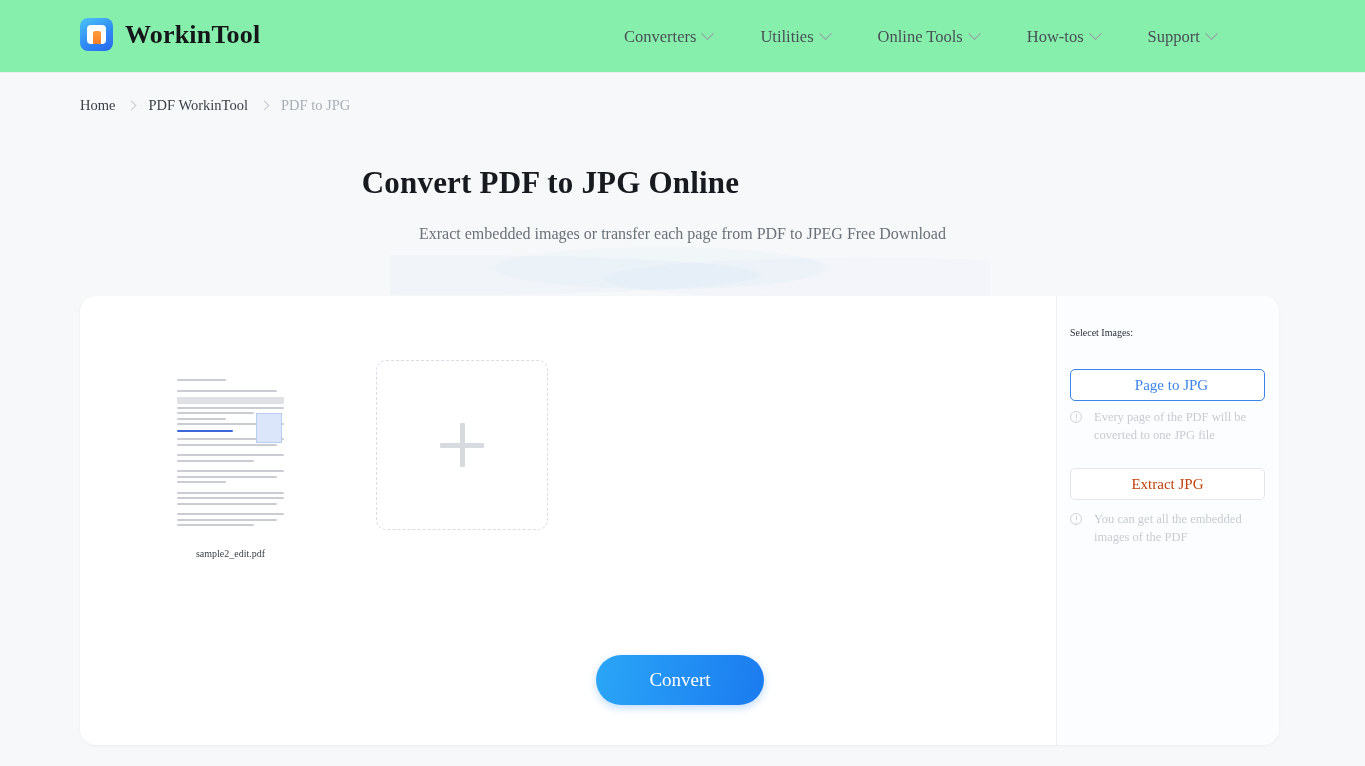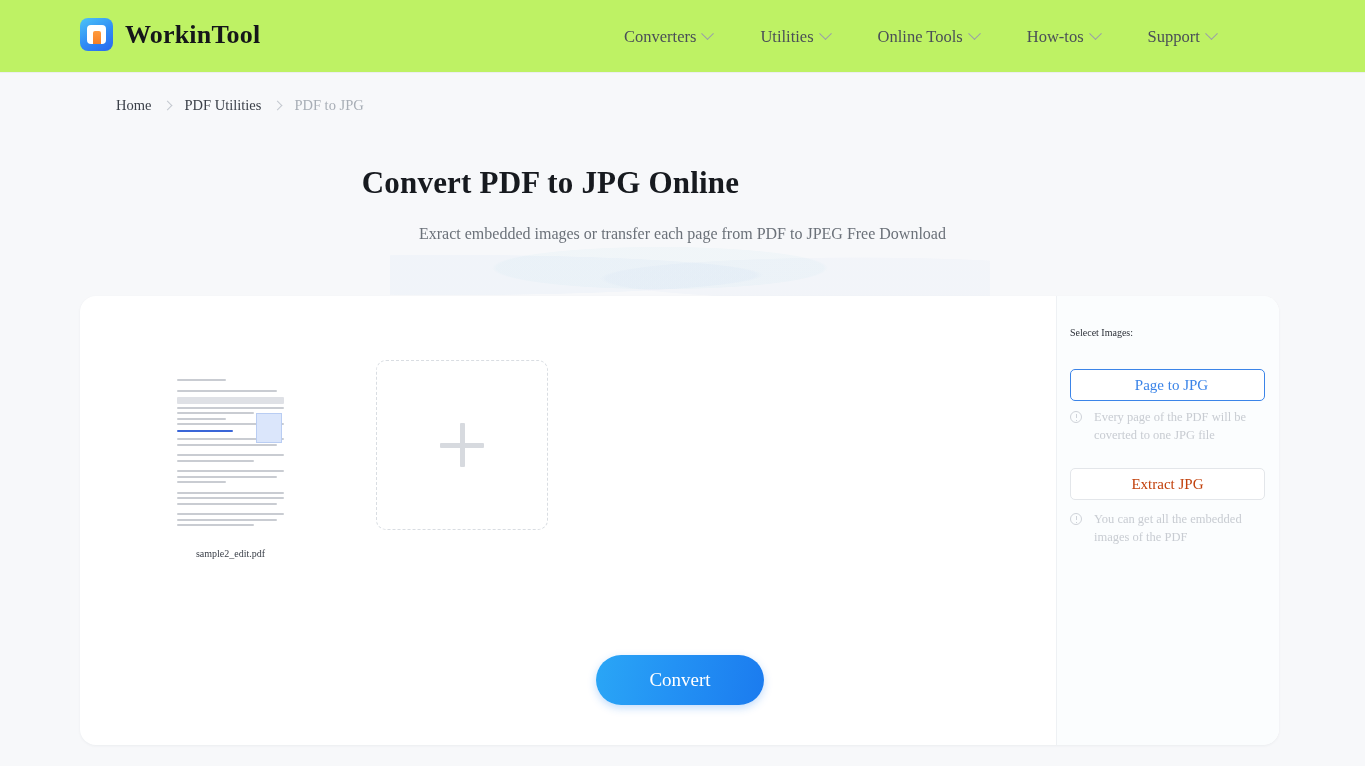--- a/index.html
+++ b/index.html
@@ -8,21 +8,21 @@
     width: 1365px; height: 766px;
     overflow: hidden;
     background: #f7f8fa;
     font-family: "Liberation Serif", "DejaVu Serif", serif;
   }
 
   
   .header {
     position: absolute; top: 0; left: 0;
     width: 1365px; height: 73px;
-    background: #bef264;
+    background: #86efac;
     border-bottom: 1px solid #eceef1;
     display: flex; align-items: center;
   }
   .brand {
     position: absolute; left: 80px; top: 18px;
     display: flex; align-items: center; gap: 12px;
   }
   .brand-logo {
     width: 33px; height: 33px; border-radius: 8px;
     background: linear-gradient(150deg, #4cc3f7 0%, #2f8cf5 55%, #2a66ee 100%);
@@ -57,21 +57,21 @@
   .chev {
     display: inline-block; width: 9px; height: 9px;
     border-right: 1.3px solid #9aa0a8;
     border-bottom: 1.3px solid #9aa0a8;
     transform: rotate(45deg) translate(-2px,-2px);
   }
 
   
   .breadcrumb {
     position: absolute; left: 80px; top: 97px;
-    display: flex; align-items: center; font-size: 14.5px; margin-left: 36px;
+    display: flex; align-items: center; font-size: 14.5px;
   }
   .crumb { color: #3b4049; cursor: pointer; white-space: nowrap; }
   .crumb.muted { color: #a8aeb6; cursor: default; }
   .crumb-sep {
     display: inline-block; width: 7px; height: 7px;
     border-right: 1.2px solid #c3c8cf;
     border-top: 1.2px solid #c3c8cf;
     transform: rotate(45deg);
     margin: 0 13px;
   }
@@ -262,21 +262,21 @@
     <div class="nav-item">
       <span>Support</span>
       <span class="chev"></span>
     </div>
   </div>
 </div>
 
 <div class="breadcrumb">
   <span class="crumb">Home</span>
   <span class="crumb-sep"></span>
-  <span class="crumb">PDF Utilities</span>
+  <span class="crumb">PDF WorkinTool</span>
   <span class="crumb-sep"></span>
   <span class="crumb muted">PDF to JPG</span>
 </div>
 
 <div class="watermark"></div>
 <div class="hero-title">Convert PDF to JPG Online</div>
 <div class="hero-sub">Exract embedded images or transfer each page from PDF to JPEG Free Download</div>
 
 <div class="card">
 

